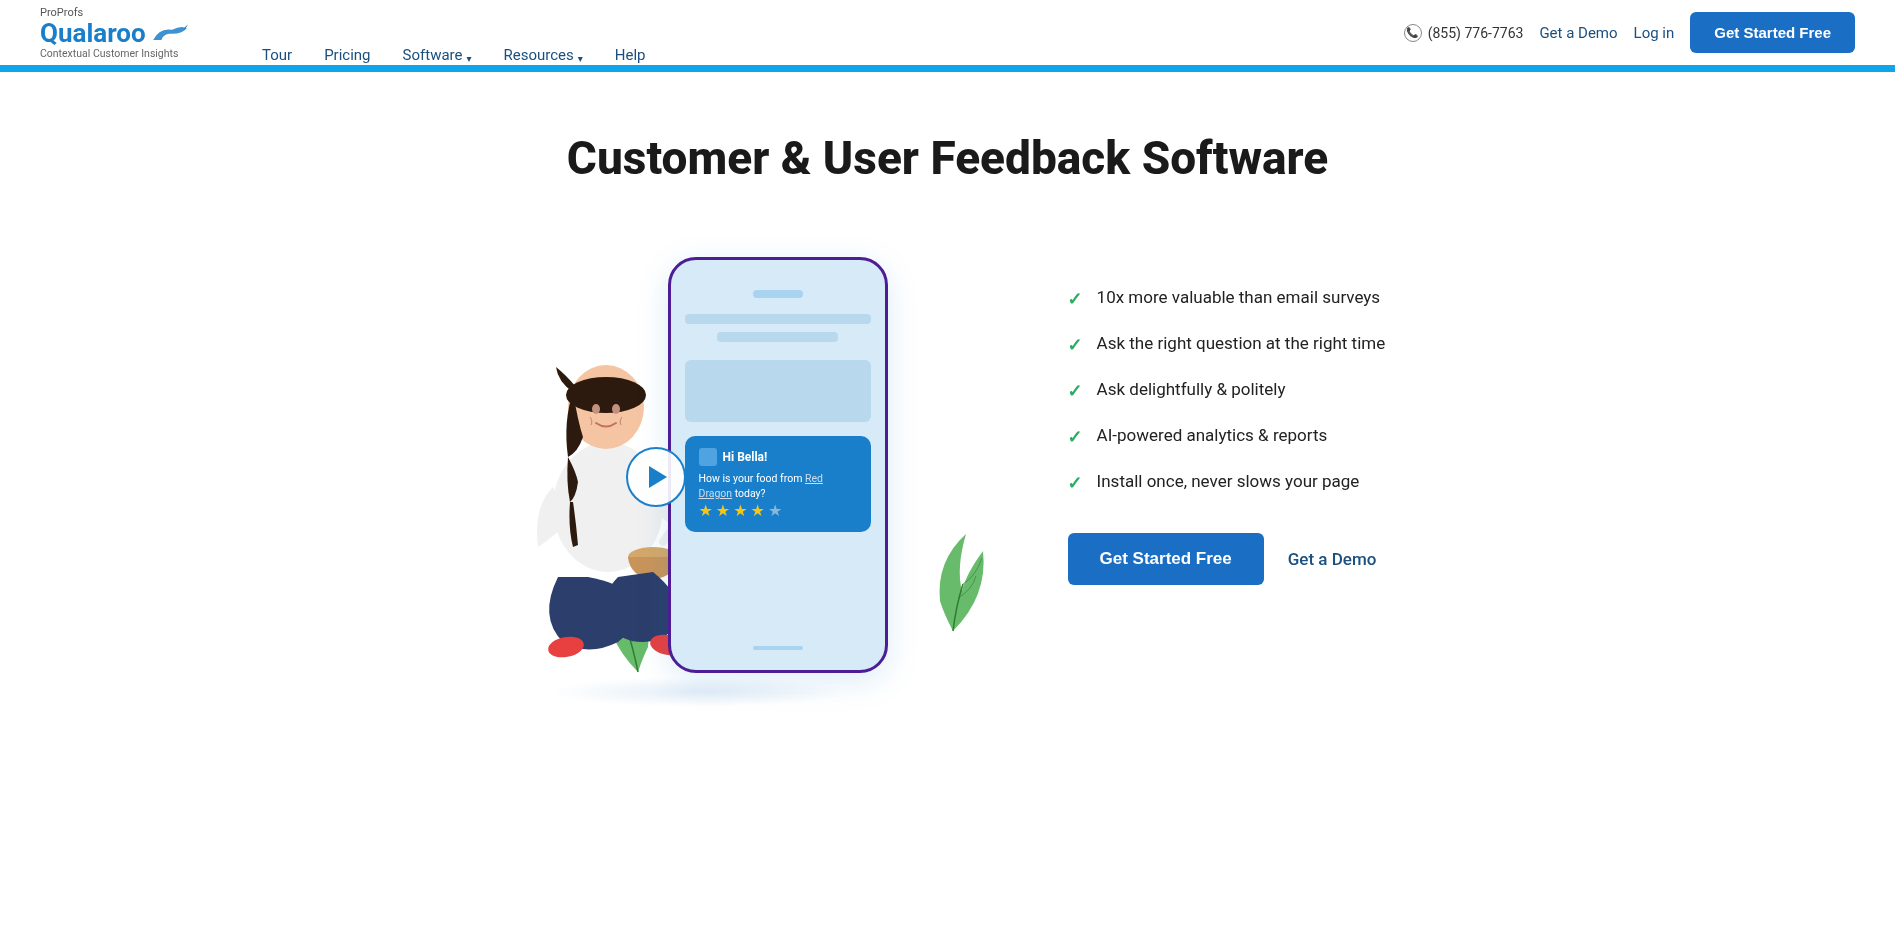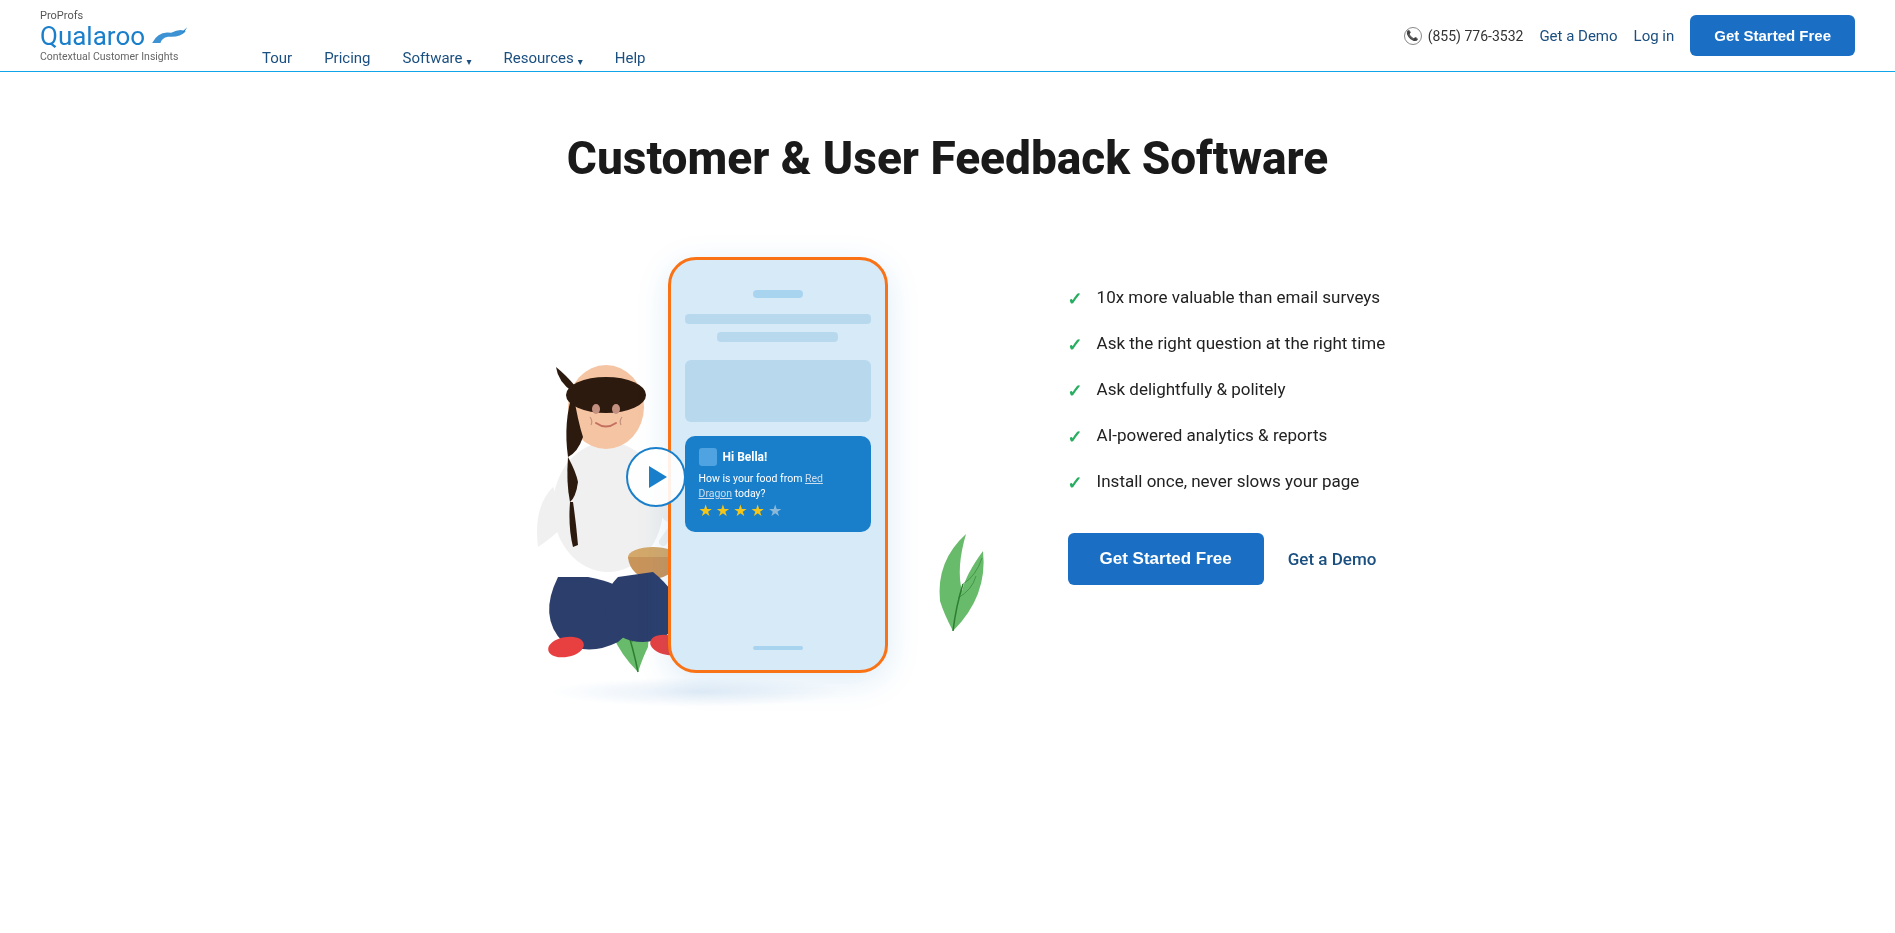--- a/index.html
+++ b/index.html
@@ -4,21 +4,21 @@
   <style>
     * { margin: 0; padding: 0; box-sizing: border-box; }
     body { font-family: -apple-system, BlinkMacSystemFont, 'Segoe UI', Roboto, sans-serif; background: #fff; color: #222; }
 
     
     .navbar {
       display: flex;
       align-items: center;
       padding: 8px 40px;
       height: 72px;
-      border-bottom: 1px solid #0ea5e9;
+      border-bottom: 7px solid #0ea5e9;
       background: #fff;
       position: sticky;
       top: 0;
       z-index: 100;
     }
     .logo-area {
       display: flex;
       flex-direction: column;
       margin-right: 48px;
       min-width: 160px;
@@ -28,21 +28,21 @@
       color: #555;
       margin-bottom: 1px;
     }
     .logo-qualaroo {
       display: flex;
       align-items: center;
       gap: 4px;
     }
     .logo-qualaroo-text {
       font-size: 26px;
-      font-weight: 400;
+      font-weight: 700;
       color: #1a7fcb;
       line-height: 1;
     }
     .logo-bird {
       width: 38px;
       height: 22px;
     }
     .logo-tagline {
       font-size: 10.5px;
       color: #666;
@@ -177,21 +177,21 @@
 
     
     .phone-mockup {
       position: absolute;
       left: 200px;
       top: 10px;
       width: 220px;
       height: 416px;
       background: #d6eaf8;
       border-radius: 28px;
-      border: 3px solid #f97316;
+      border: 3px solid #4c1d95;
       z-index: 3;
       display: flex;
       flex-direction: column;
       align-items: center;
       padding: 30px 14px 20px;
       box-shadow: 0 8px 32px rgba(26,127,203,0.15);
     }
     .phone-notch {
       width: 50px;
       height: 8px;
@@ -397,21 +397,21 @@
       <span class="chevron">▾</span>
     </a>
     <a class="nav-link">
       <span>Help</span>
     </a>
   </div>
 
   <div class="nav-right">
     <div class="phone-area">
       <div class="phone-icon">📞</div>
-      <span>(855) 776-3532</span>
+      <span>(855) 776-7763</span>
     </div>
     <a class="nav-demo">Get a Demo</a>
     <a class="nav-login">Log in</a>
     <button class="btn-get-started-nav">Get Started Free</button>
   </div>
 </nav>
 
 <section class="hero">
   <div class="hero-text-center">
     <h1 class="hero-title">Customer &amp; User Feedback Software</h1>

